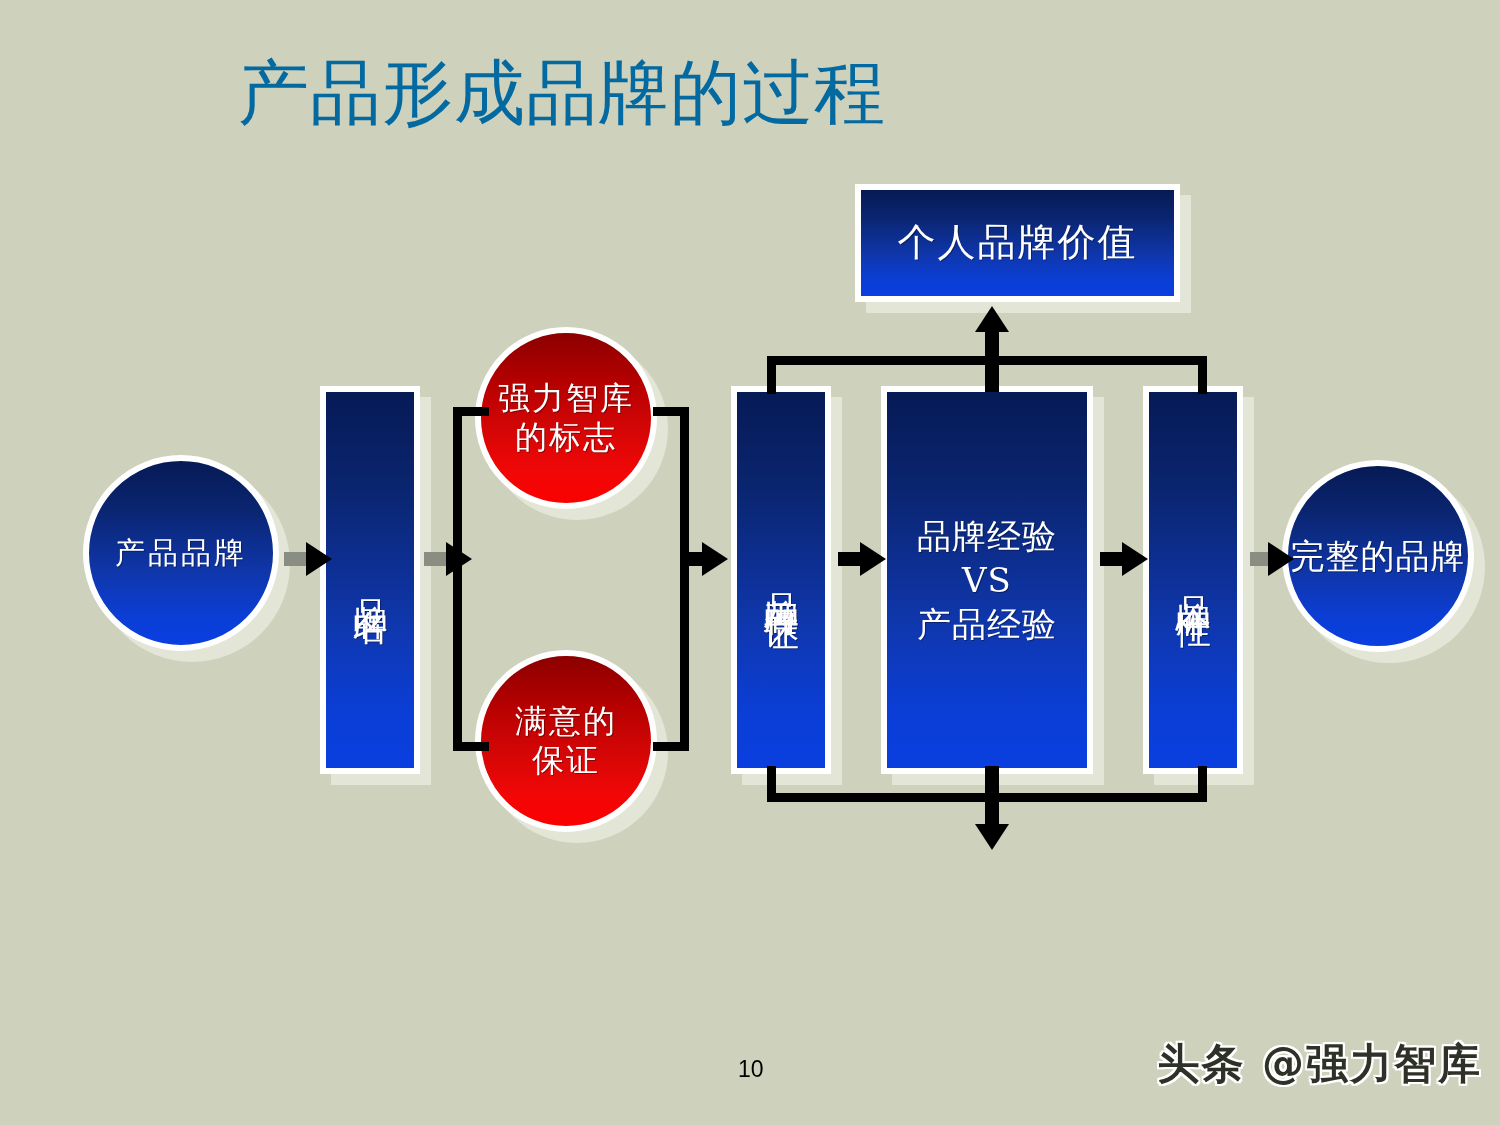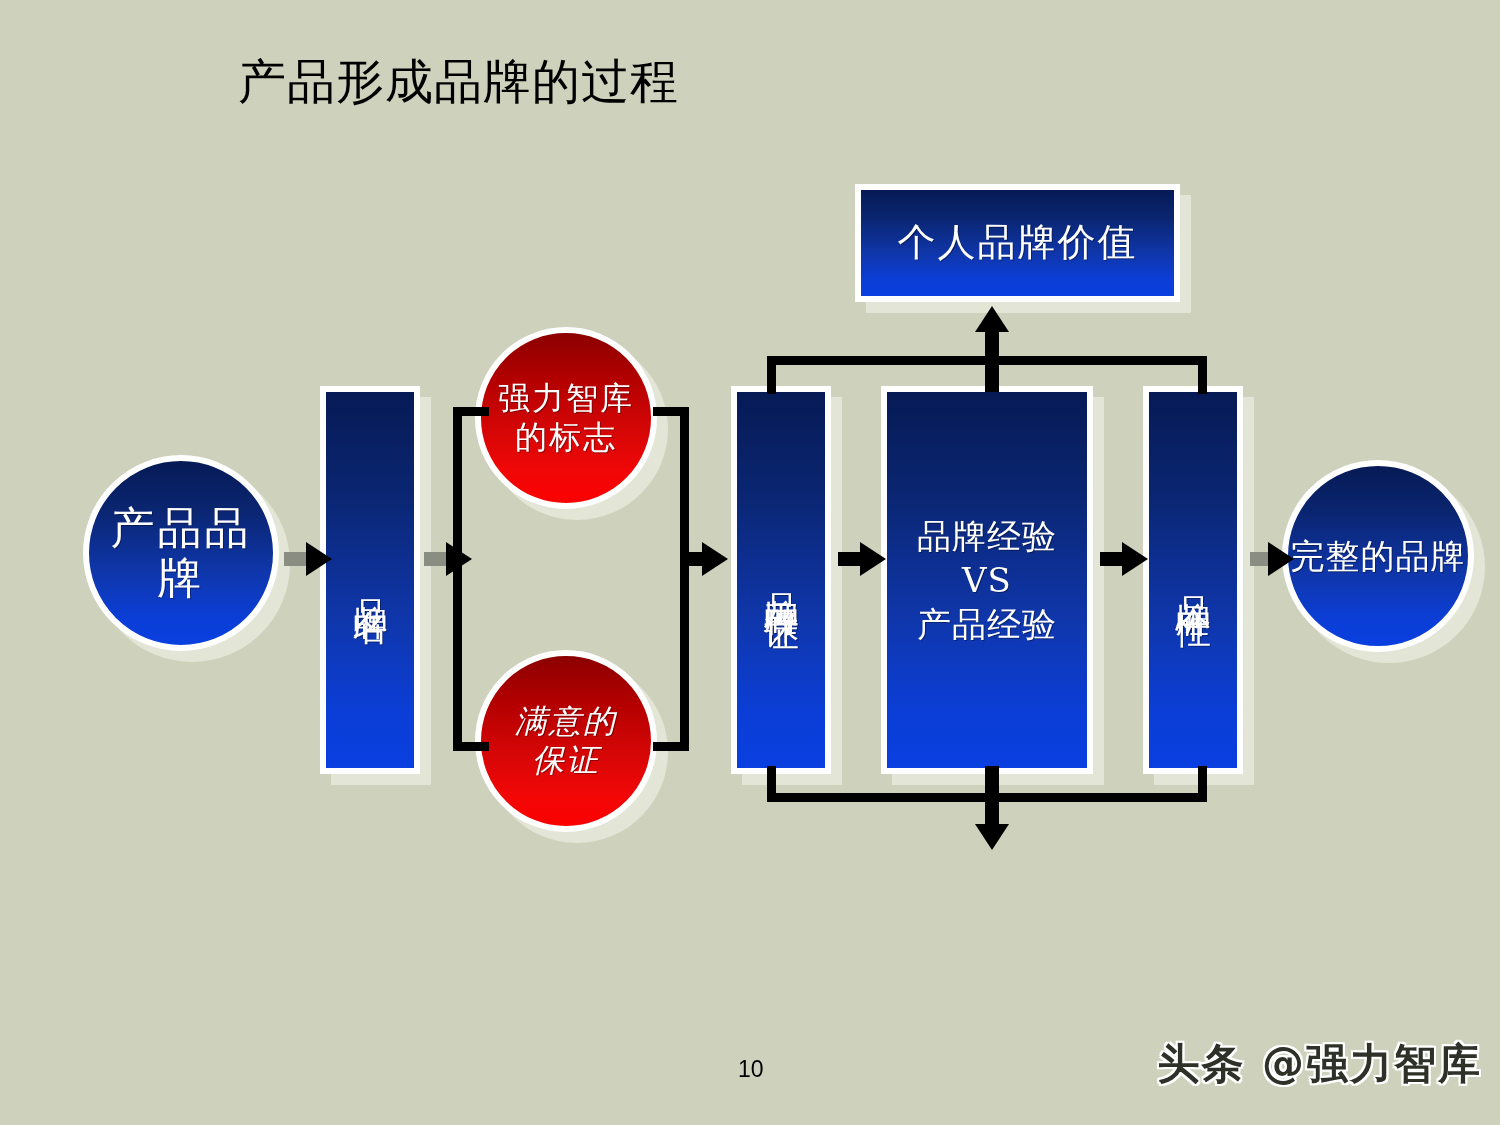--- a/index.html
+++ b/index.html
@@ -8,22 +8,22 @@
     background:#ced1bb;
     font-family:"DejaVu Serif","Liberation Serif",serif;
     overflow:hidden;
     position:relative;
   }
   #slide{position:absolute;inset:0;width:1500px;height:1125px;}
 
   
   .title{
     position:absolute;left:238px;top:56px;
-    font-size:48px;line-height:1.05;
-    color:#000000;letter-spacing:1px;
+    font-size:71px;line-height:1.05;
+    color:#0369a1;letter-spacing:1px;
     font-family:"DejaVu Serif","Liberation Serif",serif;
     white-space:nowrap;
   }
 
   
   .node{position:absolute;box-sizing:border-box;}
   .node .shadow{
     position:absolute;left:11px;top:11px;right:-11px;bottom:-11px;
     background:#e3e5d6;
     z-index:0;
@@ -87,21 +87,21 @@
 </head>
 <body>
 
 <div id="slide">
 
   <div class="title">产品形成品牌的过程</div>
 
   <div class="node circ blue" style="left:83px;top:455px;width:196px;height:196px;">
     <div class="shadow"></div>
     <div class="face">
-      <div class="label" style="font-size:44px;letter-spacing:3px;">产品品牌</div>
+      <div class="label" style="font-size:30px;letter-spacing:3px;">产品品牌</div>
     </div>
   </div>
 
   <div class="gbar" style="left:284px;top:552px;width:26px;height:14px;"></div>
   <div class="tri tri-r" style="left:306px;top:542px;"></div>
 
   <div class="node blue" style="left:320px;top:386px;width:100px;height:388px;">
     <div class="shadow"></div>
     <div class="face">
       <div class="label vlabel" style="font-size:35px;">品牌名</div>
@@ -119,21 +119,21 @@
     <div class="shadow"></div>
     <div class="face">
       <div class="label" style="font-size:32px;letter-spacing:2px;line-height:1.22;">强力智库
 的标志</div>
     </div>
   </div>
 
   <div class="node circ red" style="left:475px;top:650px;width:182px;height:182px;">
     <div class="shadow"></div>
     <div class="face">
-      <div class="label" style="font-size:32px;letter-spacing:2px;line-height:1.22;font-style:italic;">满意的
+      <div class="label" style="font-size:32px;letter-spacing:2px;line-height:1.22;">满意的
 保证</div>
     </div>
   </div>
 
   <div class="bar" style="left:680px;top:407px;width:9px;height:344px;"></div>
   <div class="bar" style="left:653px;top:407px;width:36px;height:9px;"></div>
   <div class="bar" style="left:653px;top:742px;width:36px;height:9px;"></div>
 
   <div class="bar" style="left:686px;top:552px;width:22px;height:14px;"></div>
   <div class="tri tri-r" style="left:702px;top:542px;"></div>

